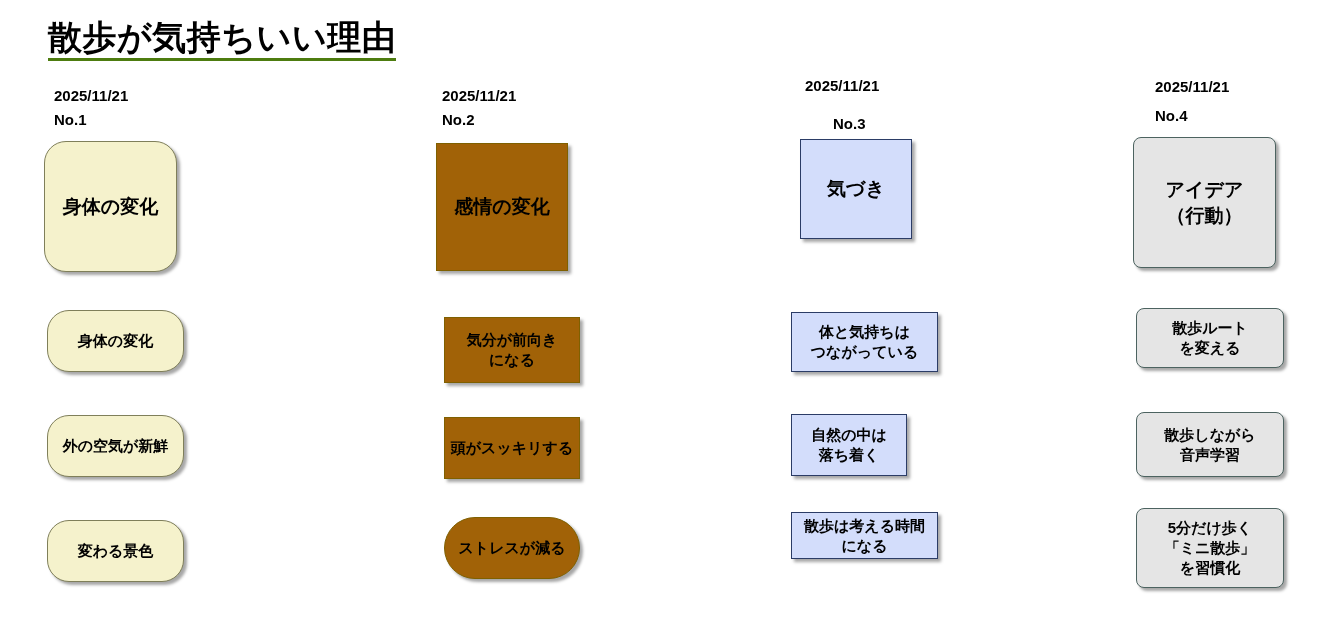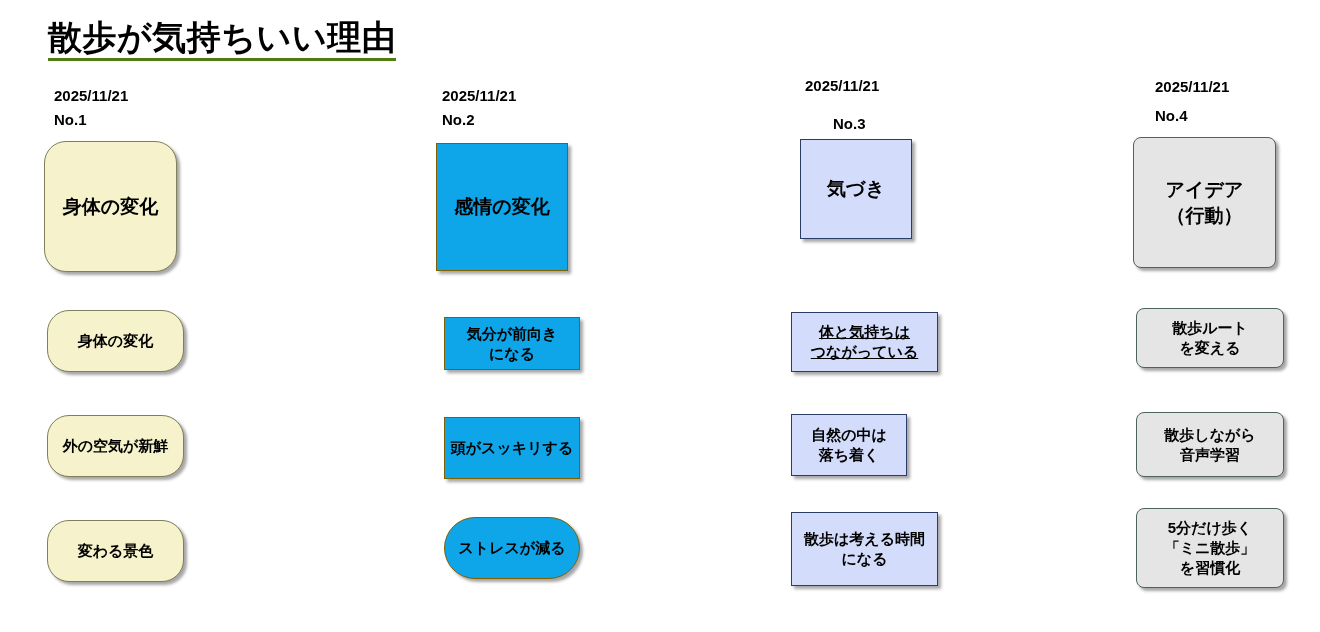--- a/index.html
+++ b/index.html
@@ -50,21 +50,21 @@
     box-shadow:3px 3px 3px rgba(0,0,0,0.35);
     line-height:1.32;
     padding:2px 4px;
     white-space:pre-line;
   }
   .card.head{ font-size:19px; border-width:1.5px; border-style:solid; }
   .card.item{ font-size:15px; border-width:1.5px; border-style:solid; }
 
   
   .v-yellow{ background:#F5F2CC; border-color:#7F7F5A;border-radius:22px; }
-  .v-orange{ background:#0ea5e9; border-color:#7F6000; }
+  .v-orange{ background:#a16207; border-color:#7F6000; }
   .v-blue  { background:#D3DDFB; border-color:#2B3C66; }
   .v-teal  { background:#e5e5e5; border-color:#4C6360;border-radius:8px; }
 </style>
 </head>
 <body>
 
 <div id="canvas">
 
   <div class="page-title">散歩が気持ちいい理由</div>
 
@@ -78,37 +78,37 @@
     <div class="card item v-yellow" style="left:47px;top:415px;width:137px;height:62px;">外の空気が新鮮</div>
     <div class="card item v-yellow" style="left:47px;top:520px;width:137px;height:62px;">変わる景色</div>
   </div>
 
   <div class="column">
     <div class="col-meta col-date" style="left:442px;top:88px;">2025/11/21</div>
     <div class="col-meta col-no" style="left:442px;top:112px;">No.2</div>
 
     <div class="card head v-orange" style="left:436px;top:143px;width:132px;height:128px;">感情の変化</div>
 
-    <div class="card item v-orange" style="left:444px;top:317px;width:136px;height:53px;">気分が前向き
+    <div class="card item v-orange" style="left:444px;top:317px;width:136px;height:66px;">気分が前向き
 になる</div>
     <div class="card item v-orange" style="left:444px;top:417px;width:136px;height:62px;">頭がスッキリする</div>
     <div class="card item v-orange" style="left:444px;top:517px;width:136px;height:62px;border-radius:31px;">ストレスが減る</div>
   </div>
 
   <div class="column">
     <div class="col-meta col-date" style="left:805px;top:78px;">2025/11/21</div>
     <div class="col-meta col-no" style="left:805px;top:116px;margin-left:28px;">No.3</div>
 
     <div class="card head v-blue" style="left:800px;top:139px;width:112px;height:100px;">気づき</div>
 
-    <div class="card item v-blue" style="left:791px;top:312px;width:147px;height:60px;text-decoration:underline;">体と気持ちは
+    <div class="card item v-blue" style="left:791px;top:312px;width:147px;height:60px;">体と気持ちは
 つながっている</div>
     <div class="card item v-blue" style="left:791px;top:414px;width:116px;height:62px;">自然の中は
 落ち着く</div>
-    <div class="card item v-blue" style="left:791px;top:512px;width:147px;height:74px;">散歩は考える時間
+    <div class="card item v-blue" style="left:791px;top:512px;width:147px;height:47px;">散歩は考える時間
 になる</div>
   </div>
 
   <div class="column">
     <div class="col-meta col-date" style="left:1155px;top:79px;">2025/11/21</div>
     <div class="col-meta col-no" style="left:1155px;top:108px;">No.4</div>
 
     <div class="card head v-teal" style="left:1133px;top:137px;width:143px;height:131px;">アイデア
 （行動）</div>
 

